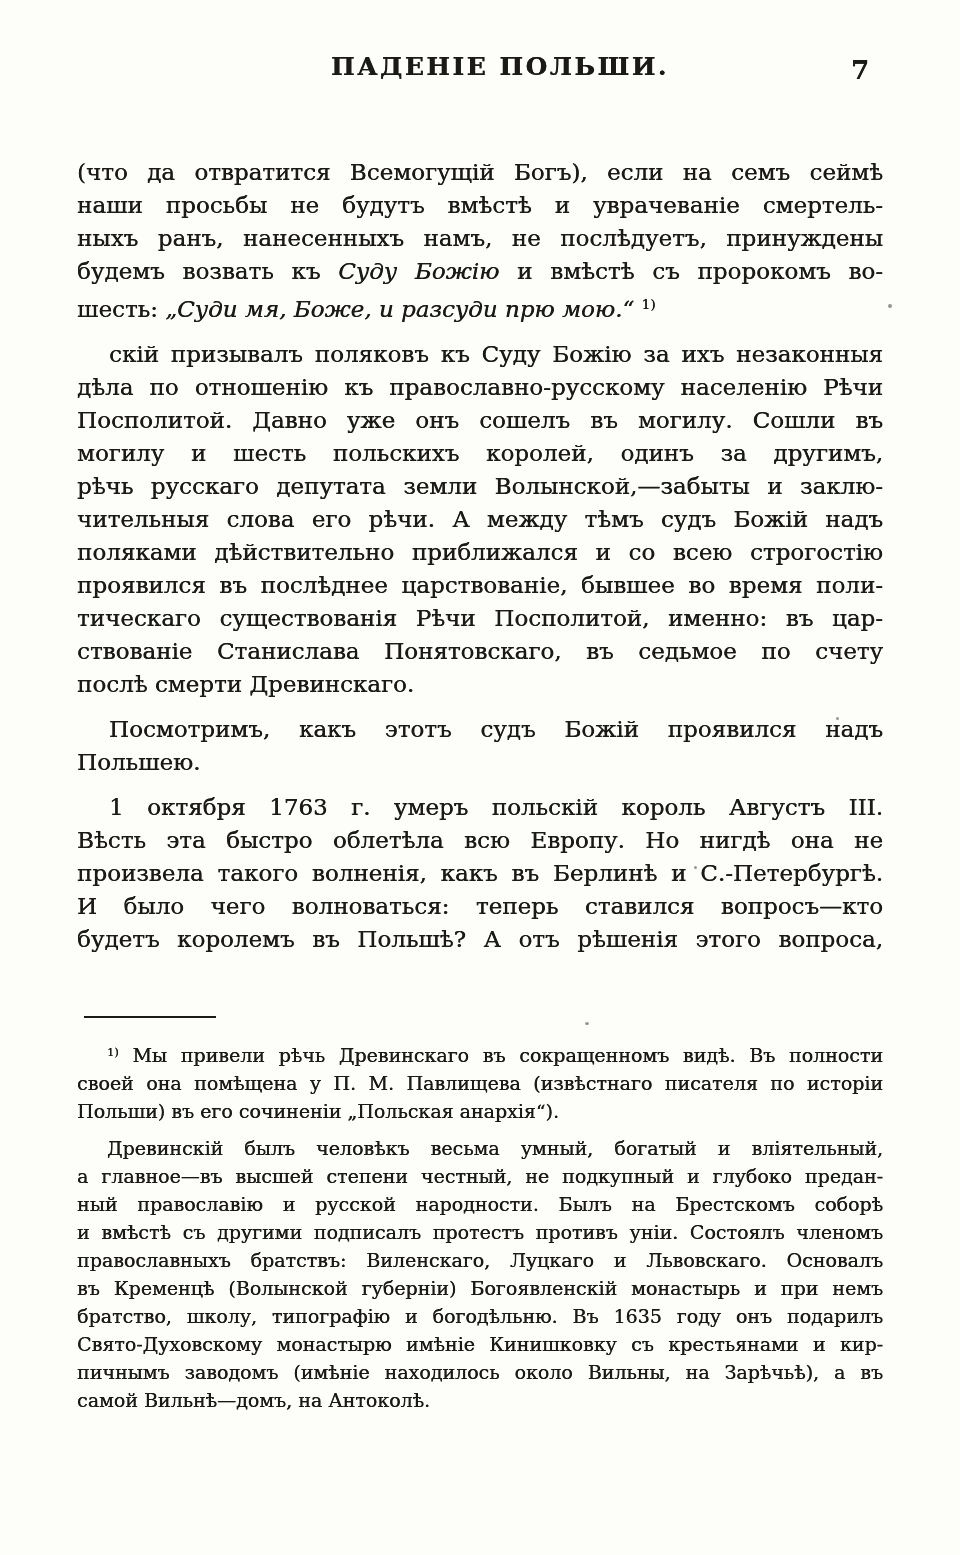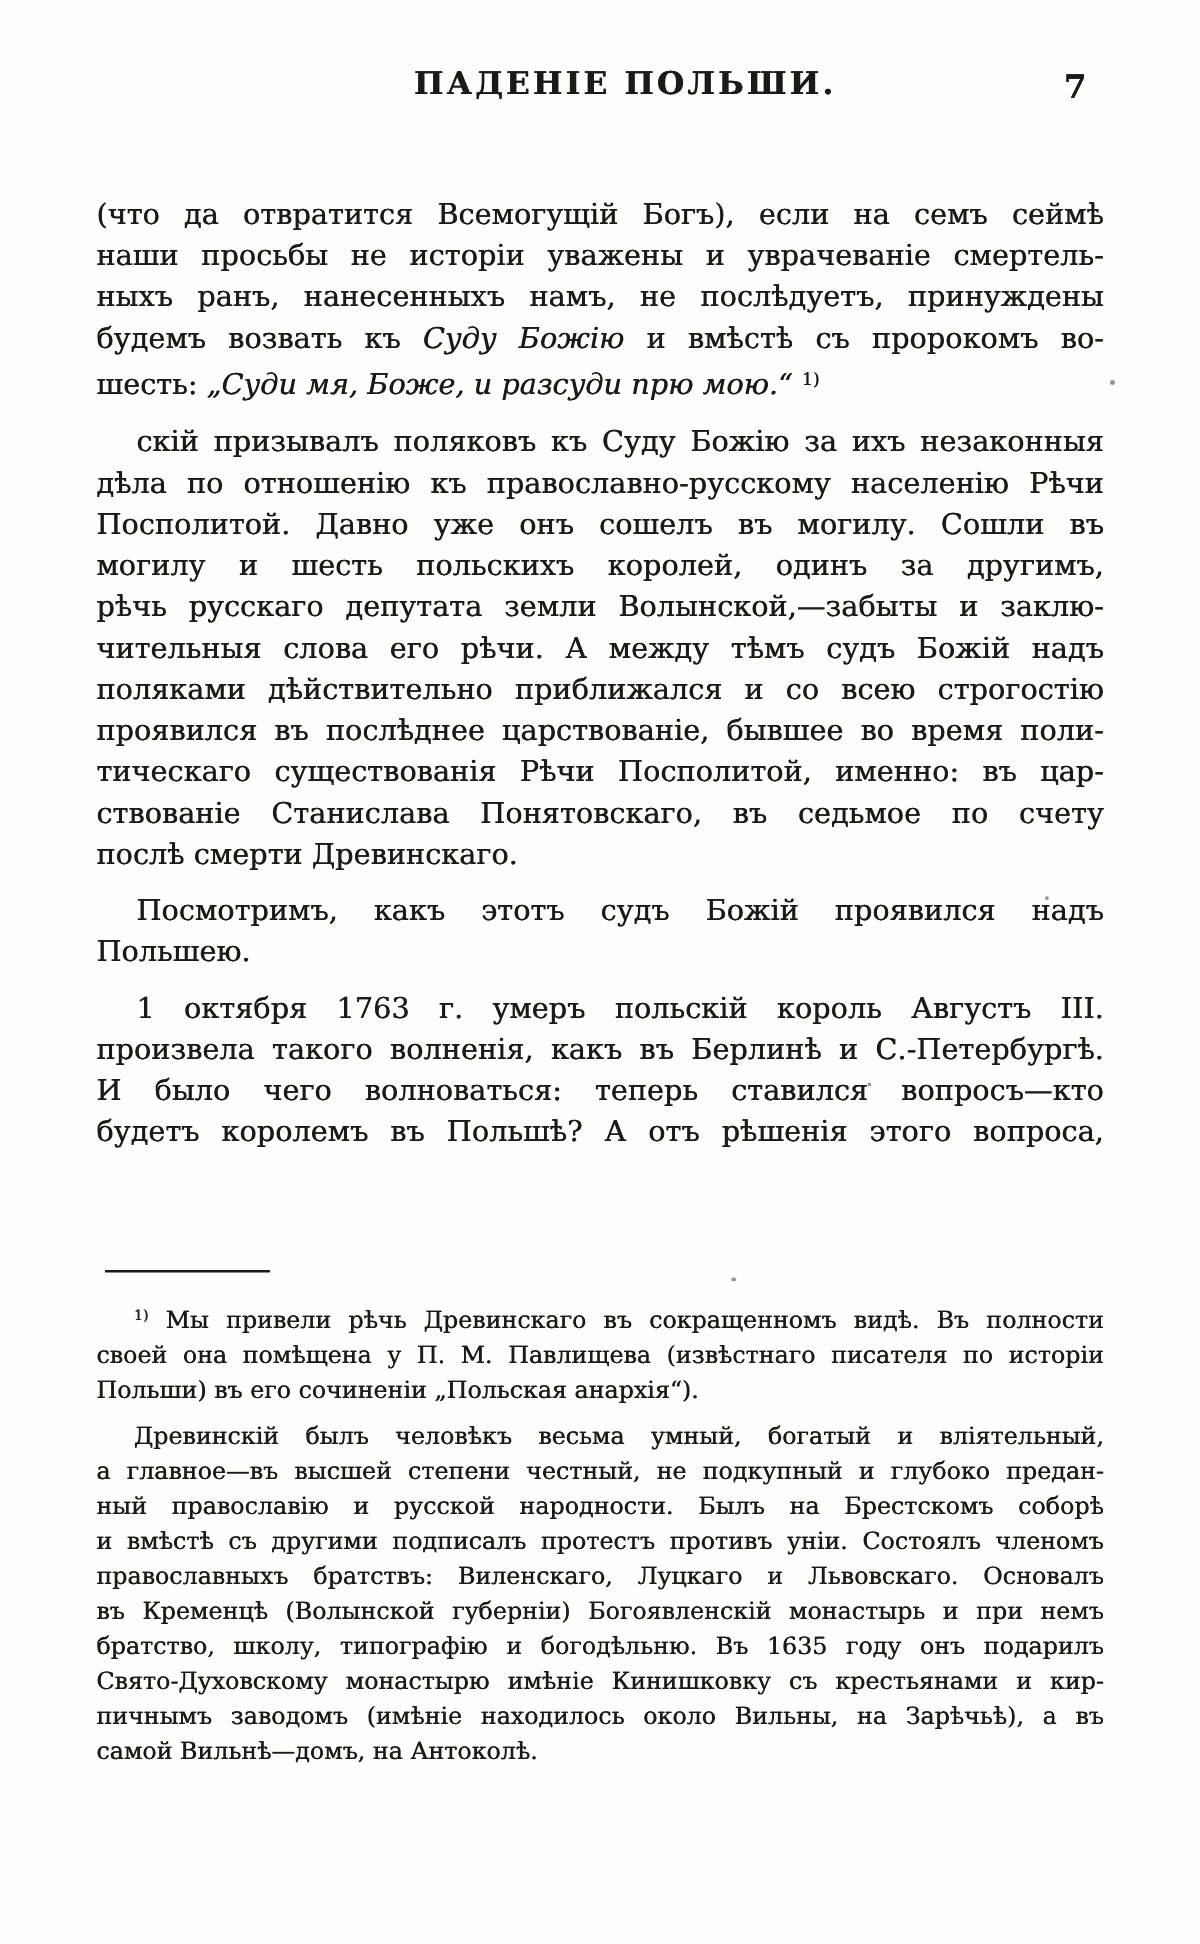--- a/index.html
+++ b/index.html
@@ -87,21 +87,21 @@
 <div class="page">
 
   <div class="running-header">
     <span class="running-title">ПАДЕНІЕ ПОЛЬШИ.</span>
     <span class="page-number">7</span>
   </div>
 
   <div class="main-text" id="main-text">
       <div class="para">
         <div class="line"><span>(что да отвратится Всемогущій Богъ), если на семъ сеймѣ</span></div>
-        <div class="line"><span>наши просьбы не исторіи уважены и уврачеваніе смертель-</span></div>
+        <div class="line"><span>наши просьбы не будутъ вмѣстѣ и уврачеваніе смертель-</span></div>
         <div class="line"><span>ныхъ ранъ, нанесенныхъ намъ, не послѣдуетъ, принуждены</span></div>
         <div class="line"><span>будемъ возвать къ </span><span class="it">Суду Божію</span><span> и вмѣстѣ съ пророкомъ во-</span></div>
         <div class="line last"><span>шесть: </span><span class="it">„Суди мя, Боже, и разсуди прю мою.“</span><span> </span><span class="sup">1)</span></div>
       </div>
       <div class="para indent">
         <div class="line"><span>скій призывалъ поляковъ къ Суду Божію за ихъ незаконныя</span></div>
         <div class="line"><span>дѣла по отношенію къ православно-русскому населенію Рѣчи</span></div>
         <div class="line"><span>Посполитой. Давно уже онъ сошелъ въ могилу. Сошли въ</span></div>
         <div class="line"><span>могилу и шесть польскихъ королей, одинъ за другимъ,</span></div>
         <div class="line"><span>рѣчь русскаго депутата земли Волынской,—забыты и заклю-</span></div>
@@ -111,20 +111,21 @@
         <div class="line"><span>тическаго существованія Рѣчи Посполитой, именно: въ цар-</span></div>
         <div class="line"><span>ствованіе Станислава Понятовскаго, въ седьмое по счету</span></div>
         <div class="line last"><span>послѣ смерти Древинскаго.</span></div>
       </div>
       <div class="para indent">
         <div class="line"><span>Посмотримъ, какъ этотъ судъ Божій проявился надъ</span></div>
         <div class="line last"><span>Польшею.</span></div>
       </div>
       <div class="para indent">
         <div class="line"><span>1 октября 1763 г. умеръ польскій король Августъ III.</span></div>
+        <div class="line"><span>Вѣсть эта быстро облетѣла всю Европу. Но нигдѣ она не</span></div>
         <div class="line"><span>произвела такого волненія, какъ въ Берлинѣ и С.-Петербургѣ.</span></div>
         <div class="line"><span>И было чего волноваться: теперь ставился вопросъ—кто</span></div>
         <div class="line"><span>будетъ королемъ въ Польшѣ? А отъ рѣшенія этого вопроса,</span></div>
       </div>
     </div>
 
   <hr class="fn-rule">
 
   <div class="footnotes" id="footnote-text">
       <div class="para indent">

